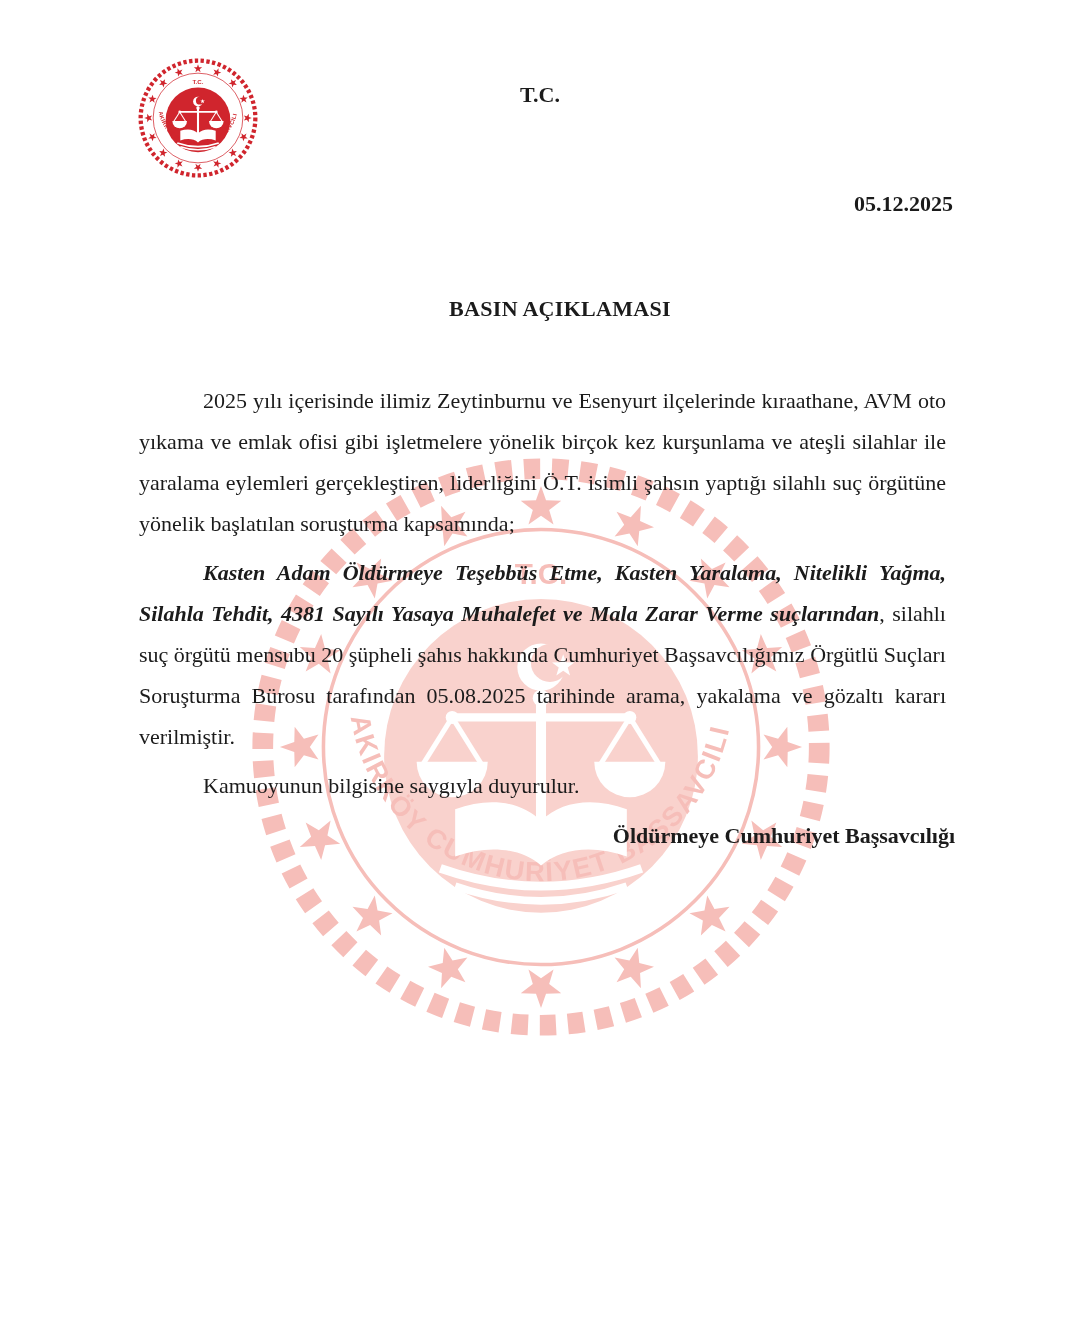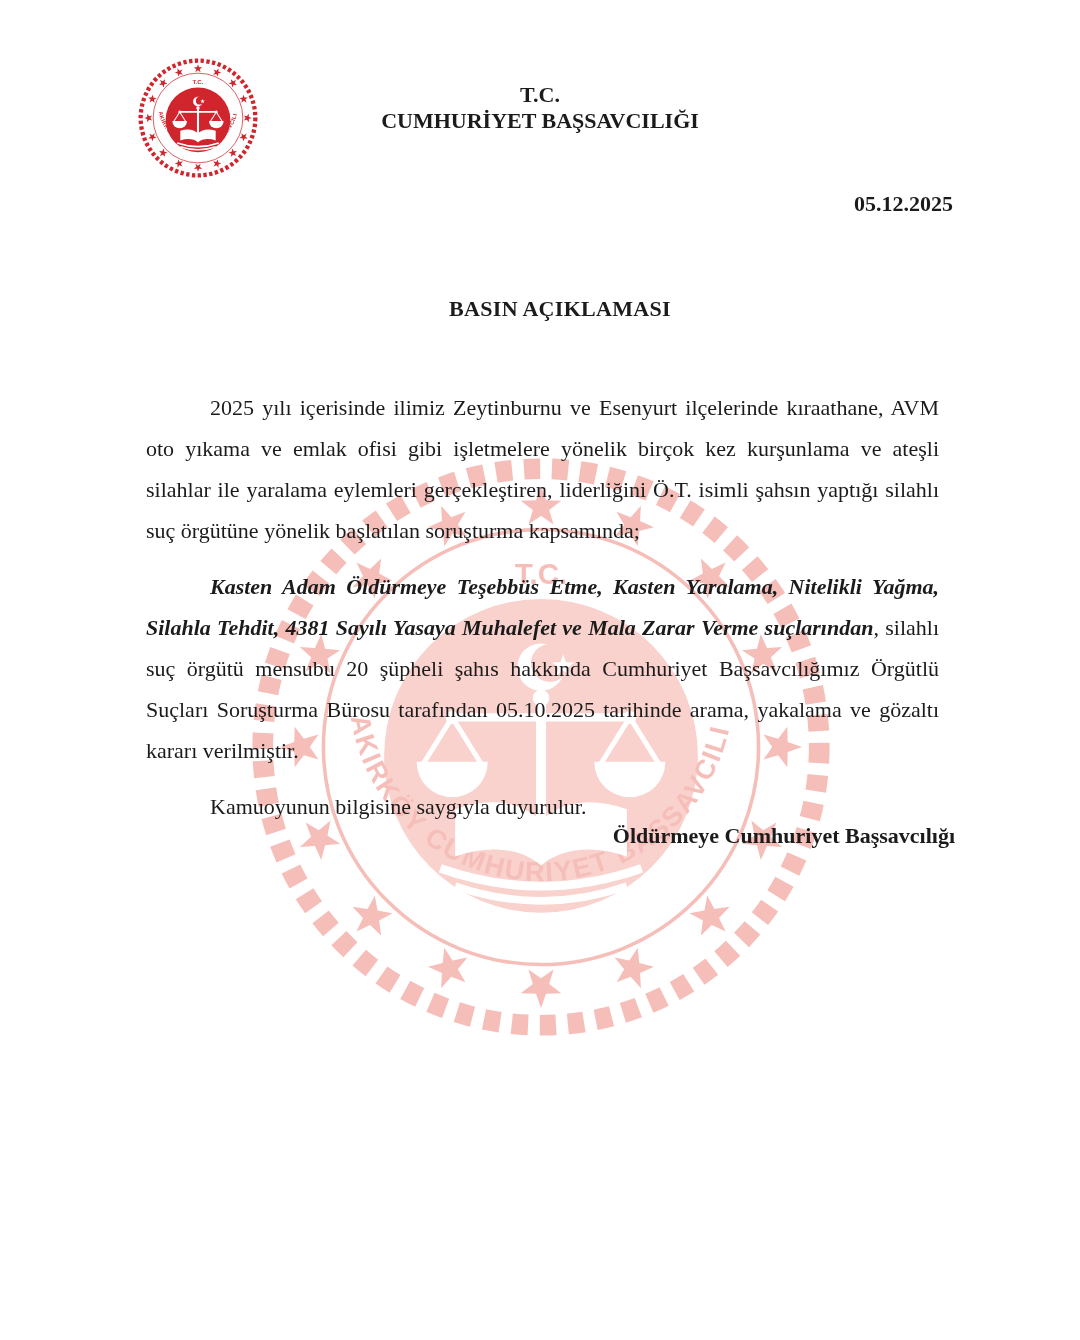--- a/index.html
+++ b/index.html
@@ -40,21 +40,21 @@
   }
   .title {
     position: absolute; left: 0; top: 296px; width: 100%;
     text-align: center; font-weight: bold;
     font-size: 22px; line-height: 26px; letter-spacing: 0.3px; padding-left: 20px;
   }
   .body-text {
     position: absolute; left: 131px; top: 372px; width: 823px;
     font-size: 22px; line-height: 41px; text-align: justify;
   }
-  .body-text p { margin: 15px; text-indent: 64px; }
+  .body-text p { margin: 8px; text-indent: 64px; }
   .closing { margin-top: 4px !important; }
   .emphasis { font-weight: bold; font-style: italic; }
   .signature {
     position: absolute; top: 823px; right: 125px;
     font-weight: bold; font-size: 22px; line-height: 26px;
   }
   .emblem-text { font-family: "Liberation Sans", "DejaVu Sans", sans-serif; font-weight: bold; }
 </style>
 </head>
 <body>
@@ -164,29 +164,28 @@
       </g>
       <g fill="#fff">
         <path d="M 100 125 C 93 118 82 117 71 121 L 71 137 C 82 133 93 134 100 140 C 107 134 118 133 129 137 L 129 121 C 118 117 107 118 100 125 Z"></path>
         <path d="M 66 141 Q 100 153 134 141" fill="none" stroke="#fff" stroke-width="3"></path>
         <path d="M 71 147 Q 100 157 129 147" fill="none" stroke="#fff" stroke-width="2.6"></path>
       </g>
     </svg>
 
     <div class="header-text">
       <div>T.C.</div>
-      <div>CUMHURİYET BAŞSAVCILIĞI</div>
     </div>
 
     <div class="date">05.12.2025</div>
 
     <div class="title">BASIN AÇIKLAMASI</div>
 
     <div class="body-text">
       <p>2025 yılı içerisinde ilimiz Zeytinburnu ve Esenyurt ilçelerinde kıraathane, AVM oto yıkama ve emlak ofisi gibi işletmelere yönelik birçok kez kurşunlama ve ateşli silahlar ile yaralama eylemleri gerçekleştiren, liderliğini Ö.T. isimli şahsın yaptığı silahlı suç örgütüne yönelik başlatılan soruşturma kapsamında;</p>
-      <p><span class="emphasis">Kasten Adam Öldürmeye Teşebbüs Etme, Kasten Yaralama, Nitelikli Yağma, Silahla Tehdit, 4381 Sayılı Yasaya Muhalefet ve Mala Zarar Verme suçlarından</span><span>, silahlı suç örgütü mensubu 20 şüpheli şahıs hakkında Cumhuriyet Başsavcılığımız Örgütlü Suçları Soruşturma Bürosu tarafından 05.10.2025 tarihinde arama, yakalama ve gözaltı kararı verilmiştir.</span></p>
+      <p><span class="emphasis">Kasten Adam Öldürmeye Teşebbüs Etme, Kasten Yaralama, Nitelikli Yağma, Silahla Tehdit, 4381 Sayılı Yasaya Muhalefet ve Mala Zarar Verme suçlarından</span><span>, silahlı suç örgütü mensubu 20 şüpheli şahıs hakkında Cumhuriyet Başsavcılığımız Örgütlü Suçları Soruşturma Bürosu tarafından 05.08.2025 tarihinde arama, yakalama ve gözaltı kararı verilmiştir.</span></p>
       <p class="closing">Kamuoyunun bilgisine saygıyla duyurulur.</p>
     </div>
 
     <div class="signature">Öldürmeye Cumhuriyet Başsavcılığı</div>
 
   </div>
 </div>
 
 </body></html>

